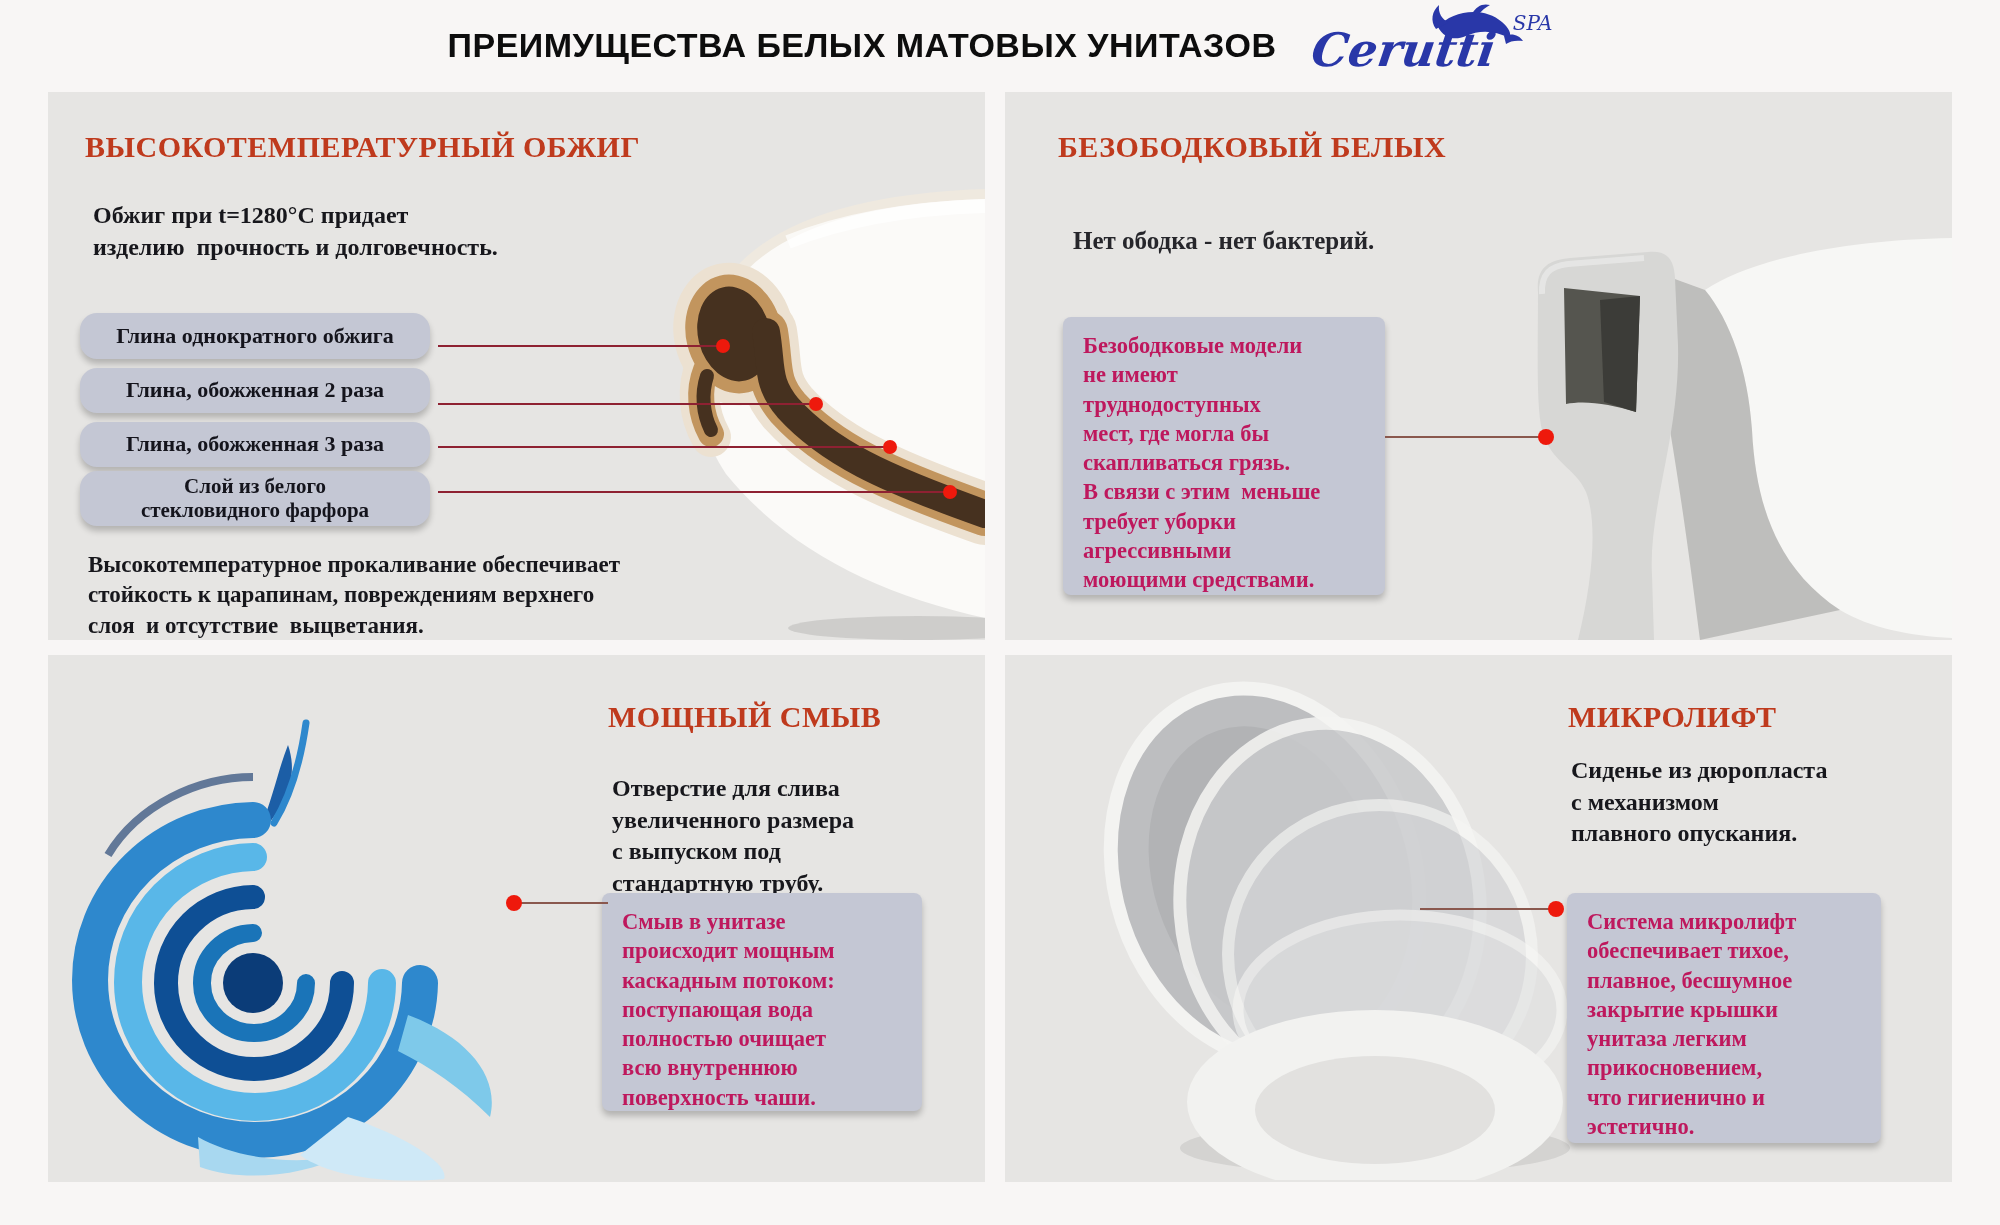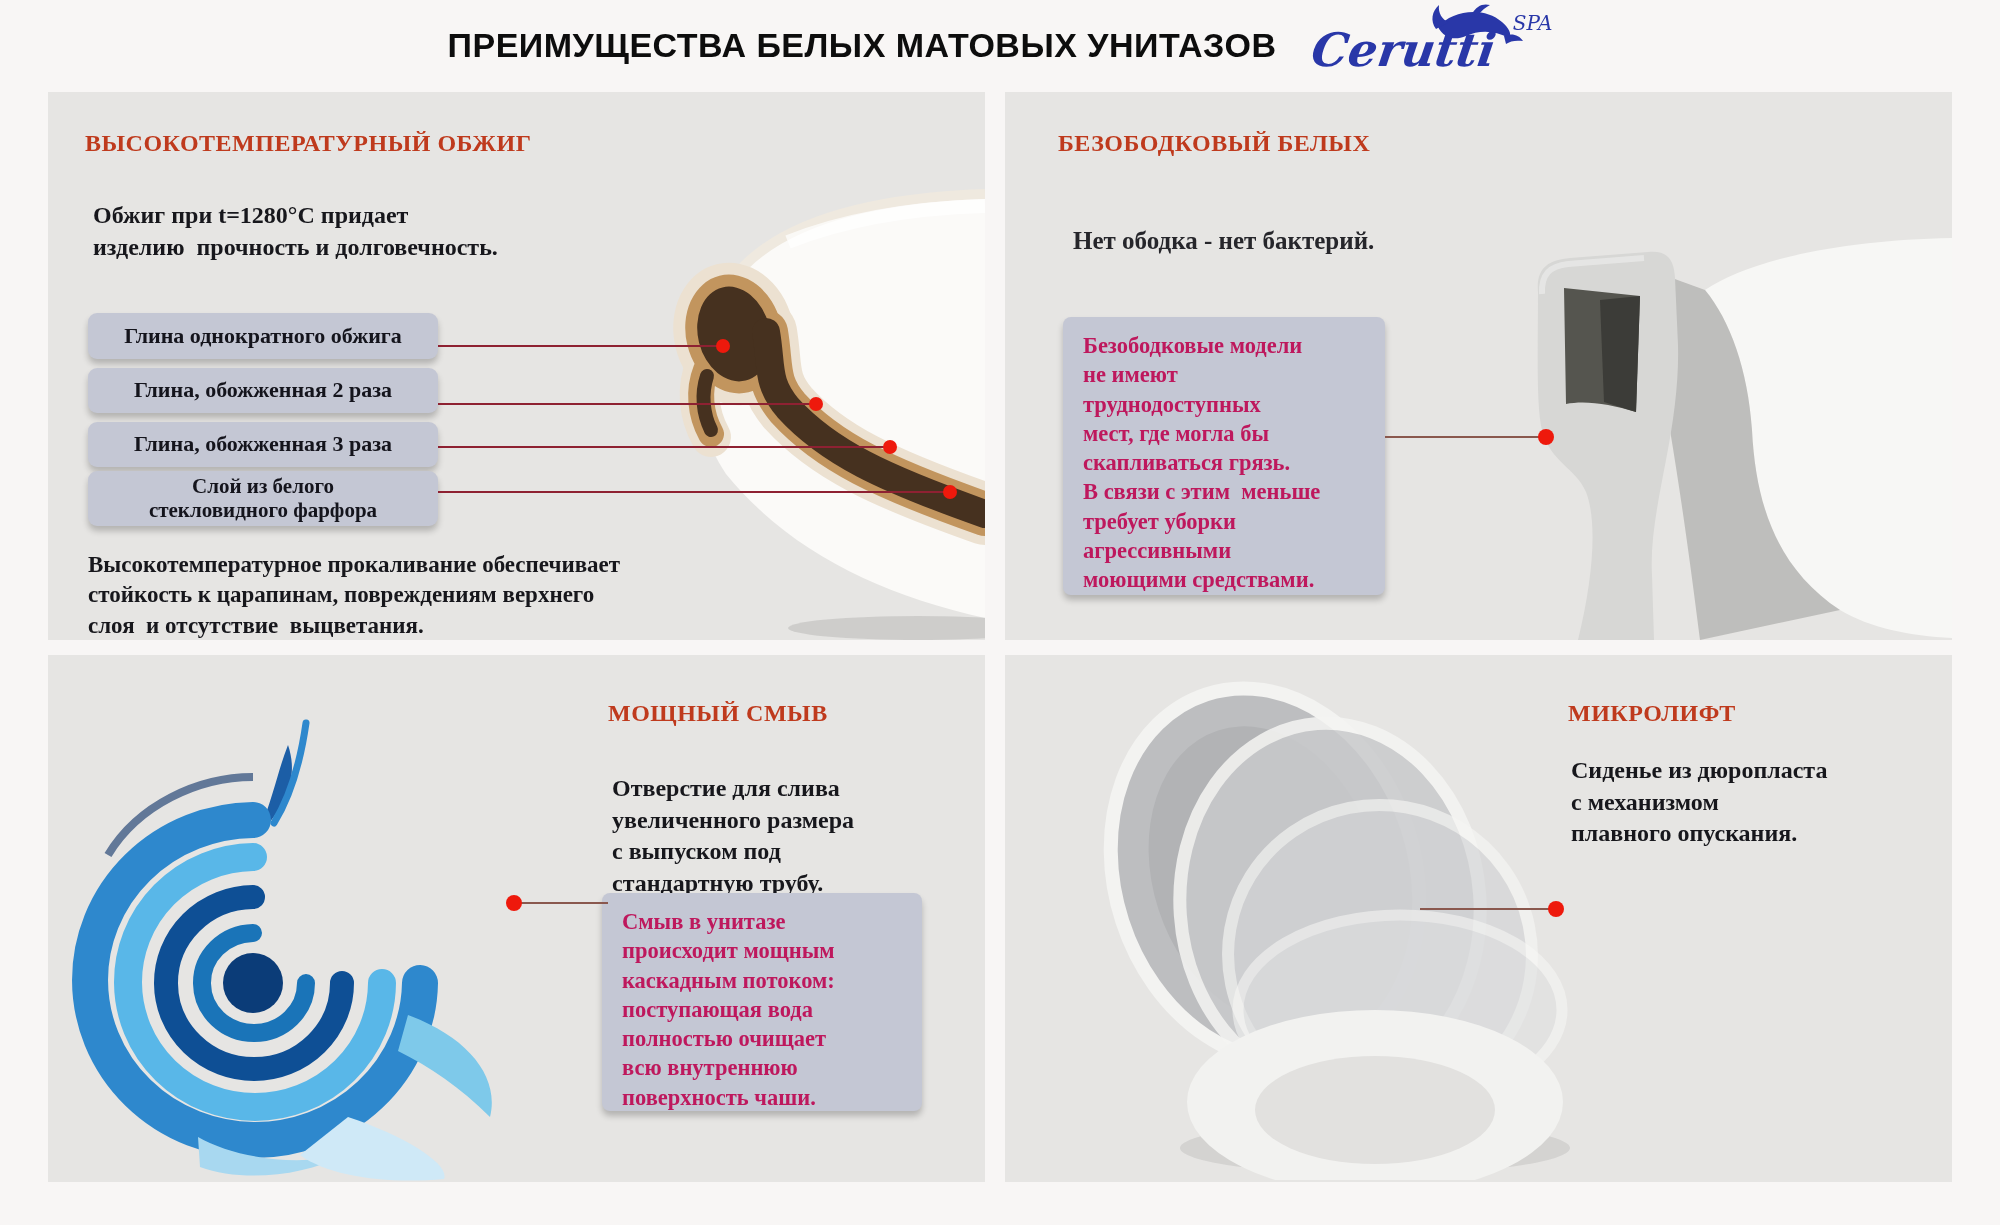--- a/index.html
+++ b/index.html
@@ -19,25 +19,25 @@
                 font-style:italic;font-size:20px;color:#2937a8;}
   .dolphin{position:absolute;right:28px;top:-2px;}
 
   
   .panel{position:absolute;background:#e6e5e3;}
   #panel-firing   {left:48px;  top:92px;  width:937px; height:548px;}
   #panel-rimless  {left:1005px;top:92px;  width:947px; height:548px;}
   #panel-flush    {left:48px;  top:655px; width:937px; height:527px;}
   #panel-microlift{left:1005px;top:655px; width:947px; height:527px;}
 
-  .hd{position:absolute;font-weight:bold;font-size:24px;color:#bf3a1d;
+  .hd{position:absolute;font-weight:bold;font-size:30px;color:#bf3a1d;
       letter-spacing:.5px;white-space:nowrap;}
   .txt{position:absolute;font-weight:bold;color:#17171c;white-space:pre-wrap;
        font-size:24px;line-height:1.32;}
-  .pill{position:absolute;left:40px;width:350px;background:#c4c7d4;border-radius:9px;
+  .pill{position:absolute;left:32px;width:350px;background:#c4c7d4;border-radius:17px;
         box-shadow:0 5px 6px rgba(0,0,0,.22);display:flex;align-items:center;
         justify-content:center;text-align:center;font-weight:bold;color:#14141c;
         font-size:22px;line-height:1.1;white-space:pre-wrap;z-index:2;}
   .note{position:absolute;background:#c4c7d4;border-radius:8px;
         box-shadow:0 5px 6px rgba(0,0,0,.22);font-weight:bold;color:#be185d;
         font-size:22.5px;line-height:1.3;white-space:pre-wrap;
         padding:14px 20px;box-sizing:border-box;z-index:2;}
   .cline{position:absolute;height:2px;z-index:3;}
   .maroon{background:#8e2132;}
   .brown{background:#8a584e;}
@@ -188,13 +188,21 @@
     <ellipse cx="300" cy="440" rx="120" ry="54" fill="#e2e1df"></ellipse>
   </svg>
 
   <div class="hd" style="left:563px;top:45px;">МИКРОЛИФТ</div>
   <div class="txt" style="left:566px;top:100px;">Сиденье из дюропласта
 с механизмом
 плавного опускания.</div>
 
   <div class="cline brown" style="left:415px;top:253px;width:136px;"></div>
   <div class="dot" style="left:543px;top:246px;width:16px;height:16px;"></div>
+  <div class="note" style="left:562px;top:238px;width:314px;height:250px;">Система микролифт
+обеспечивает тихое,
+плавное, бесшумное
+закрытие крышки
+унитаза легким
+прикосновением,
+что гигиенично и
+эстетично.</div>
 </section>
 
 </body></html>

